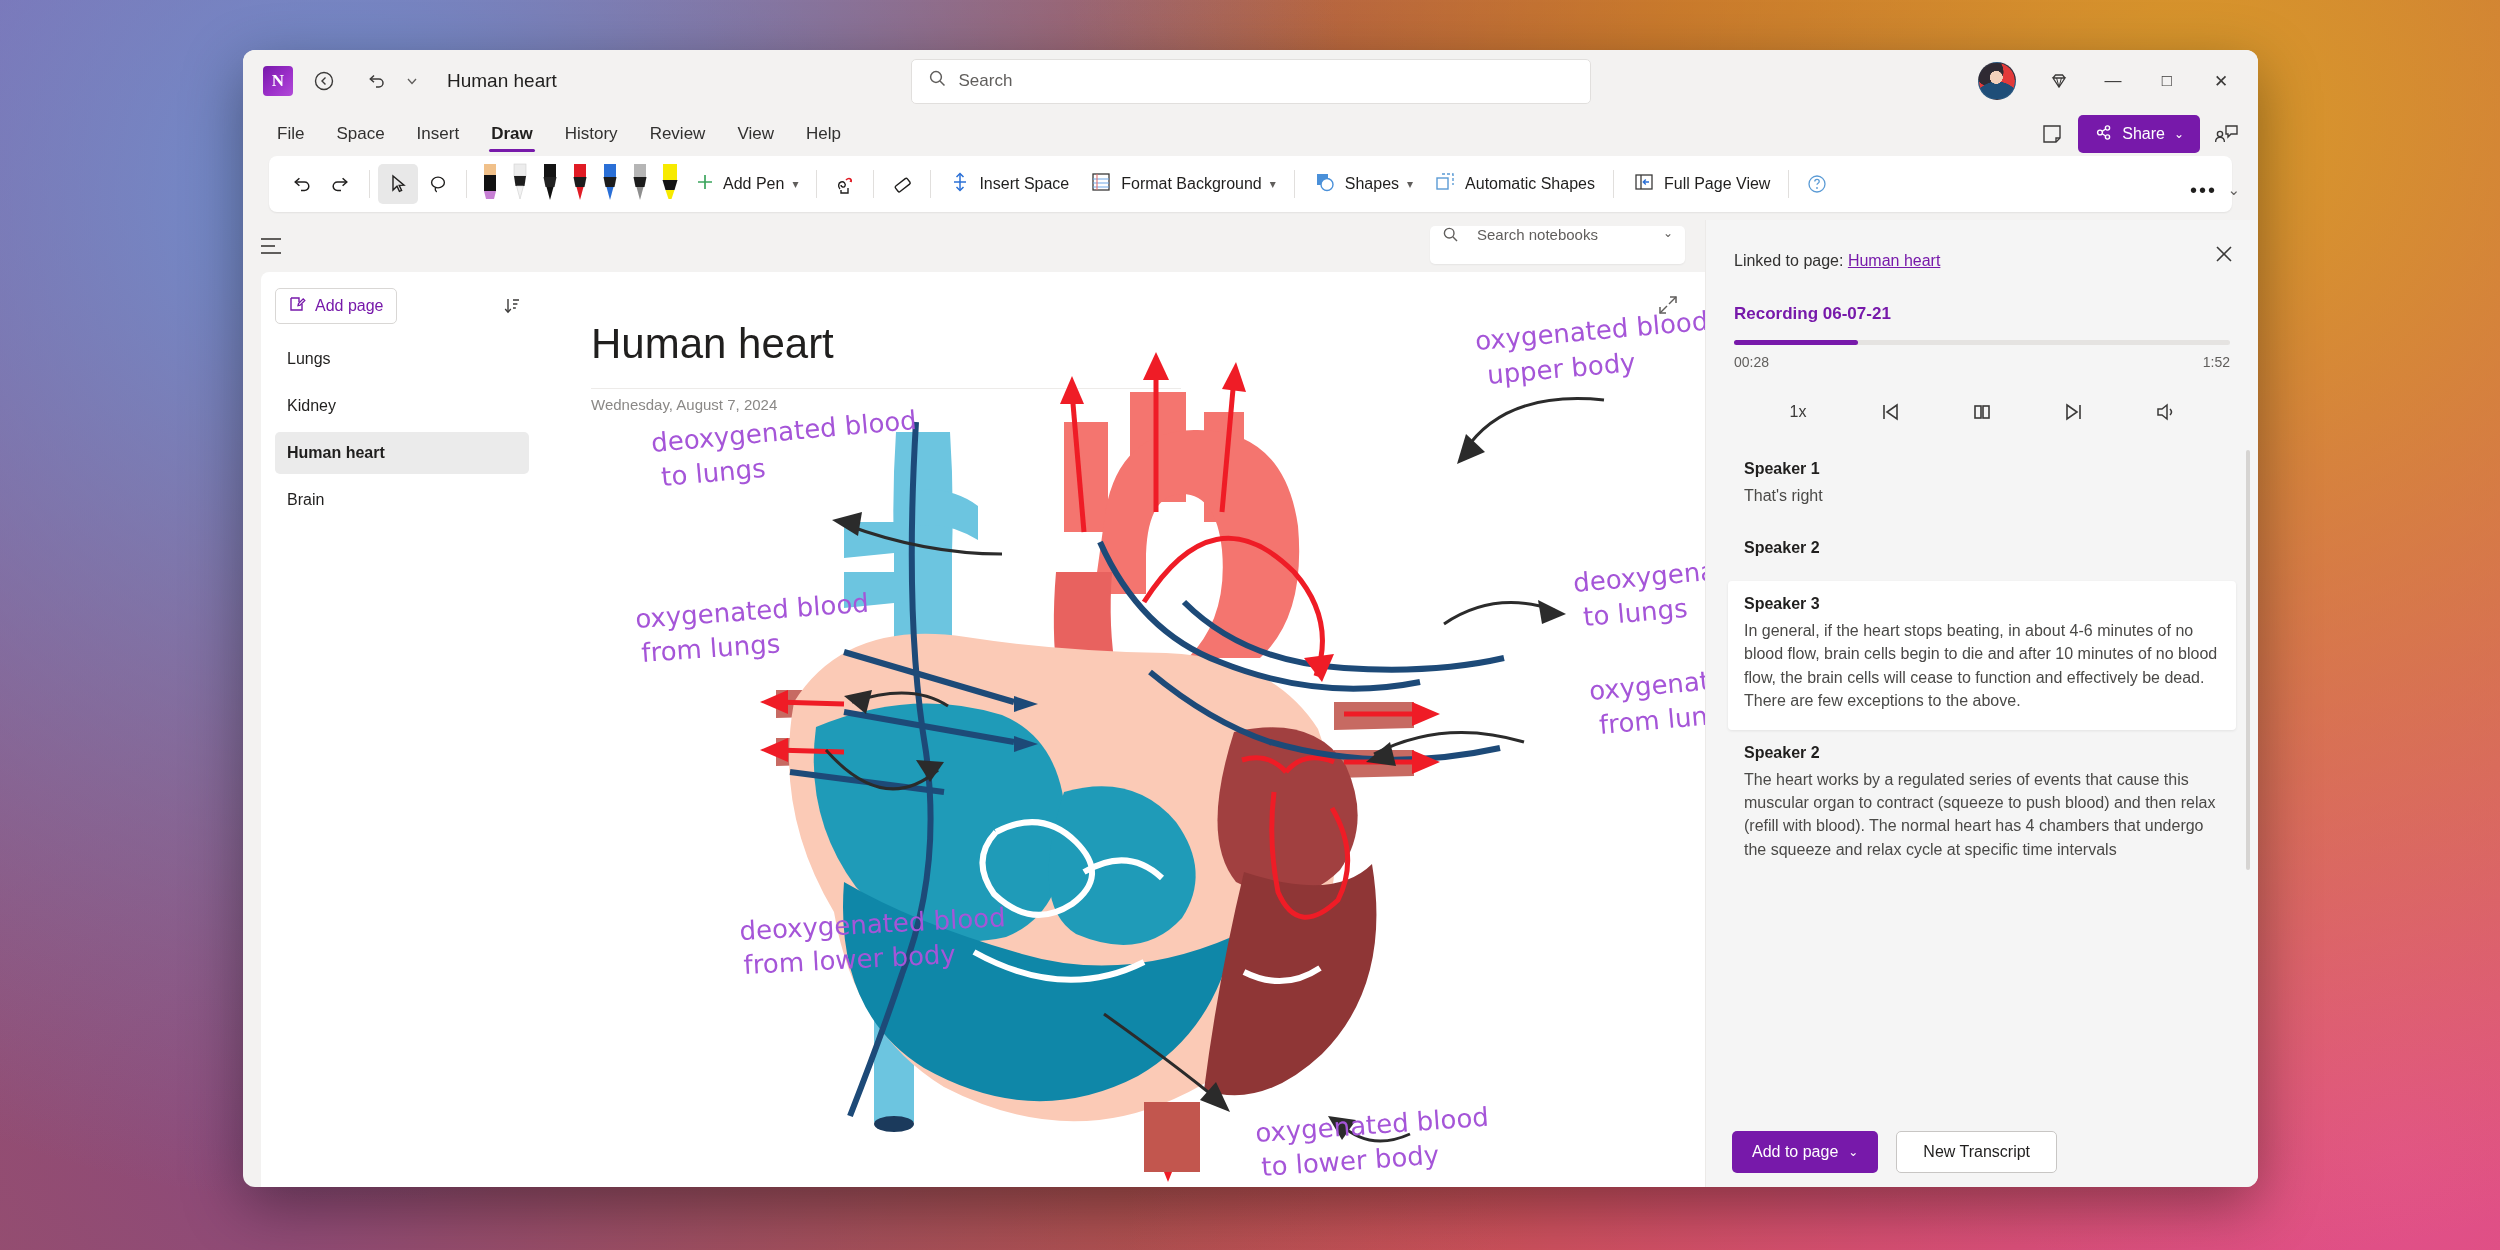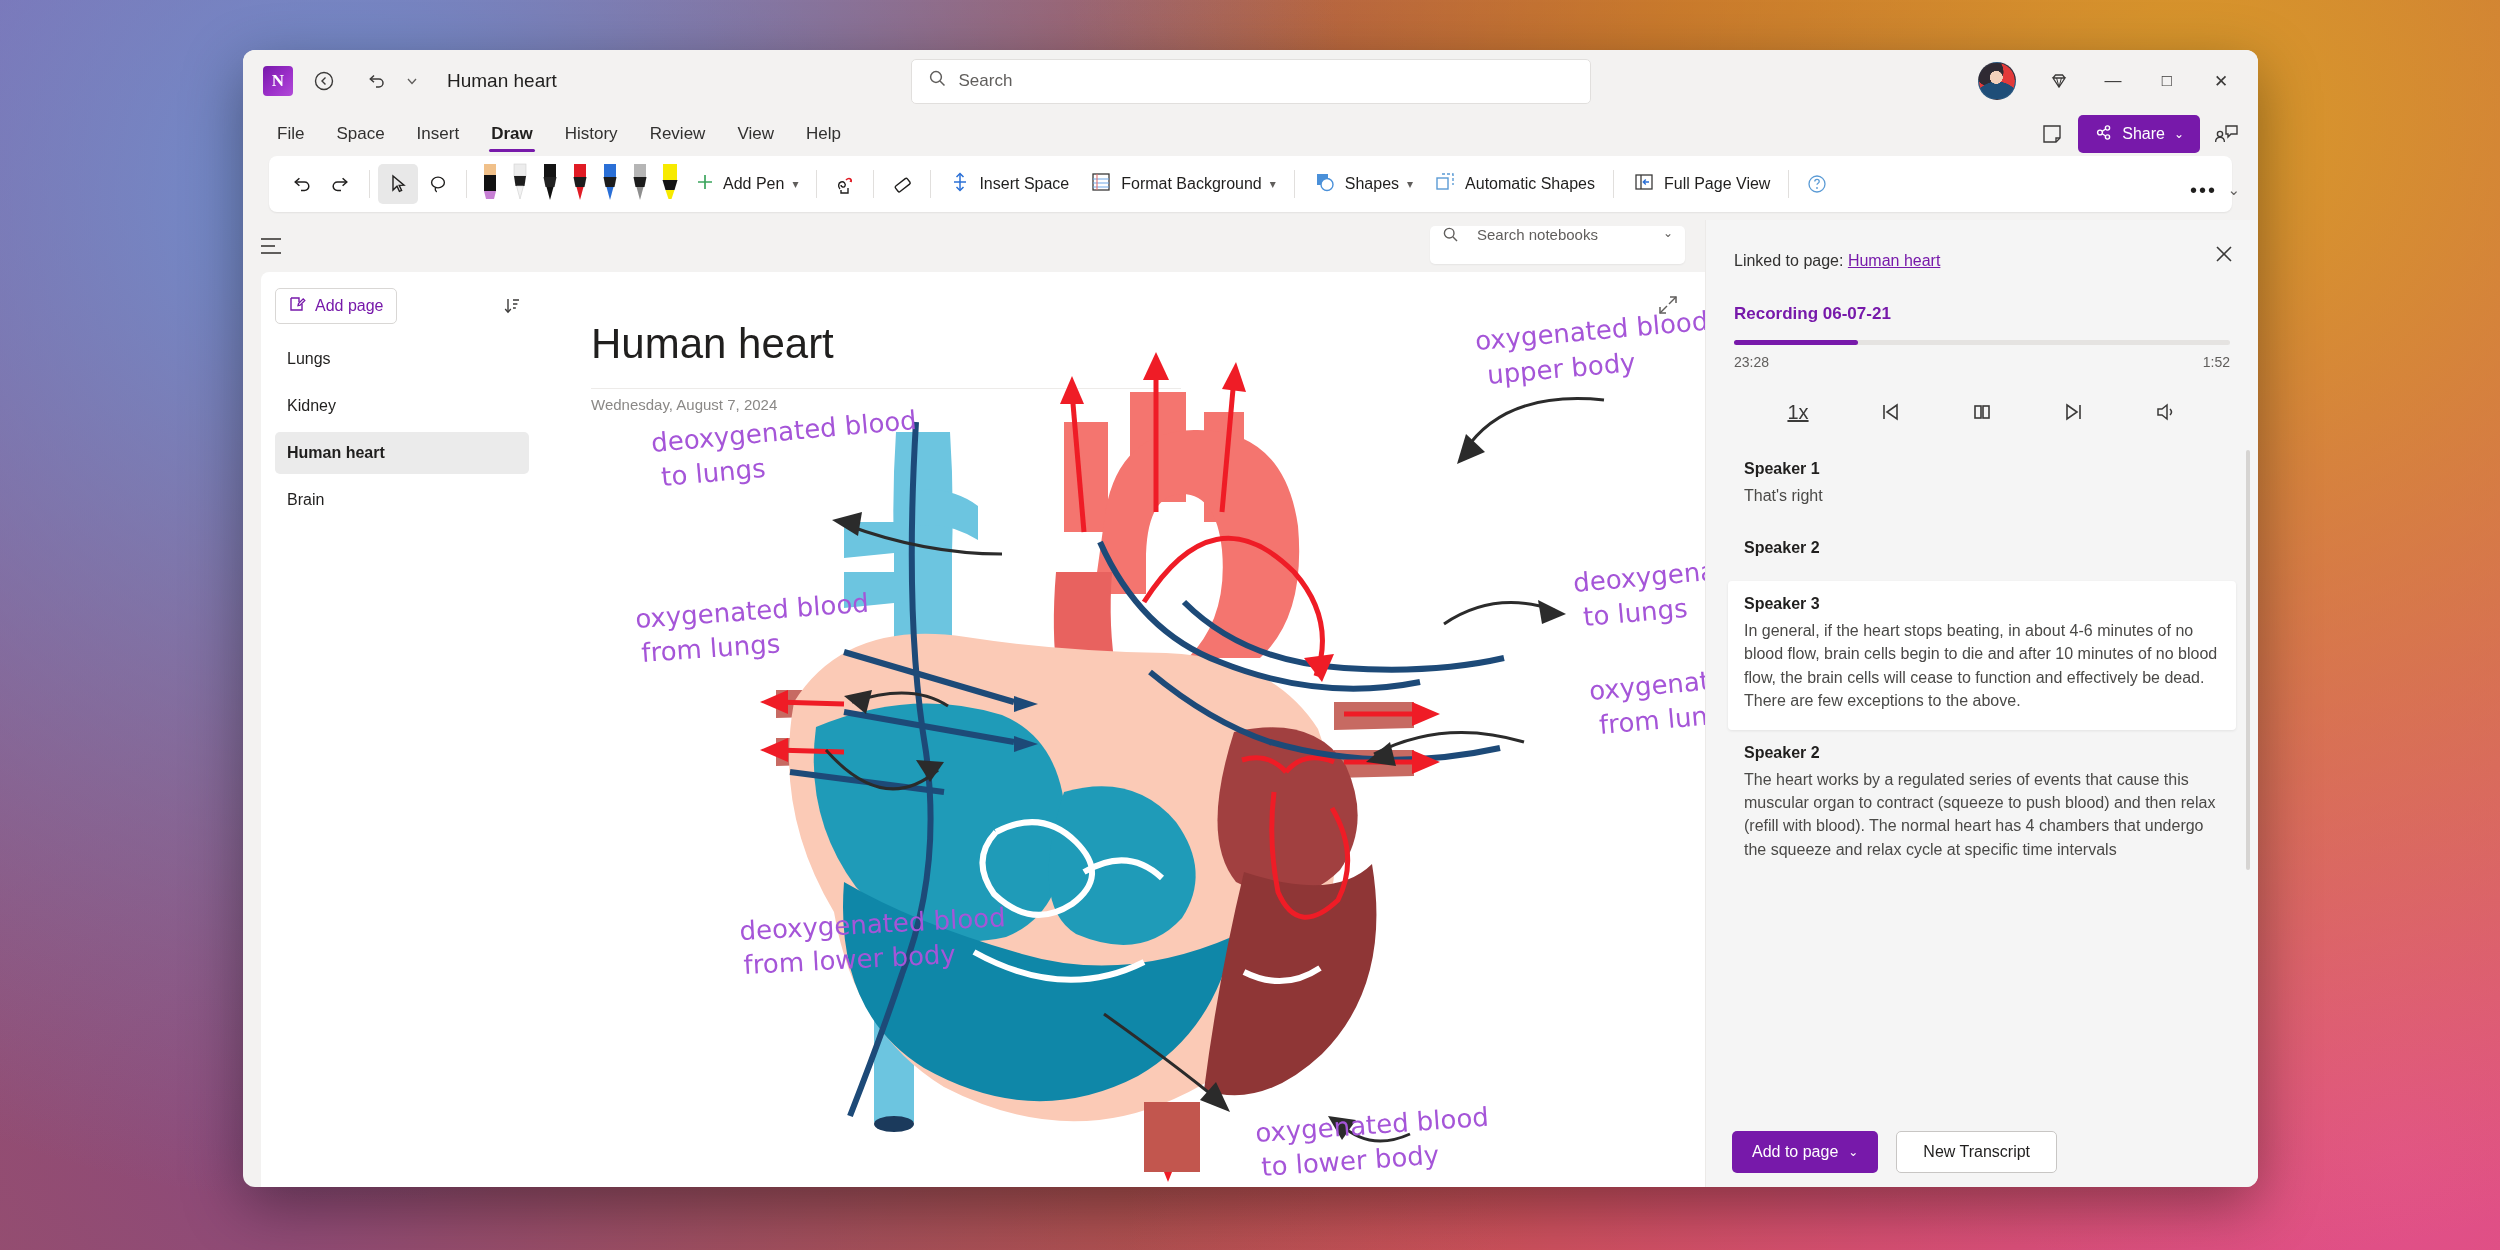--- a/index.html
+++ b/index.html
@@ -177,21 +177,21 @@
   .tr-head { padding: 20px 28px 0 28px; }
   .tr-title { font-size: 25px; color:#201f1e; font-weight: bold; }
   .tr-close { position:absolute; right: 24px; top: 24px; color:#3b3a39; font-size: 20px; }
   .tr-linked { margin-top: 12px; font-size: 16px; color:#323130; }
   .tr-linked a { color:#7719aa; text-decoration: underline; }
   .rec-name { margin-top: 34px; font-size: 17px; font-weight: bold; color:#7719aa; }
   .progress { margin-top: 16px; height: 5px; background:#e5e3e1; border-radius:3px; position:relative; }
   .progress > i { position:absolute; left:0; top:0; bottom:0; width: 22%; background:#7719aa; border-radius:3px; display:block; }
   .times { display:flex; justify-content:space-between; margin-top: 9px; font-size: 14px; color:#605e5c; }
   .controls { display:flex; align-items:center; justify-content:space-around; margin-top: 22px; padding: 0 18px; }
-  .ctl { width: 44px; height: 40px; display:flex; align-items:center; justify-content:center; color:#3b3a39; font-size: 20px; text-decoration: underline; }
+  .ctl { width: 44px; height: 40px; display:flex; align-items:center; justify-content:center; color:#3b3a39; font-size: 16px; }
 
   .tr-list { flex: 1; overflow: hidden; padding: 14px 22px 0 22px; position: relative; }
   .tr-item { padding: 14px 16px 18px 16px; border-radius: 4px; }
   .tr-item.hl { background:#fff; box-shadow: 0 1px 3px rgba(0,0,0,.08); }
   .spk { font-size: 16px; font-weight: bold; color:#201f1e; margin-bottom: 6px; }
   .utt { font-size: 16px; line-height: 1.45; color:#4a4947; }
   .tr-scroll { position:absolute; right: 8px; top: 18px; width: 4px; height: 420px; background:#d6d4d2; border-radius:2px; }
 
   .tr-foot { padding: 18px 26px 22px 26px; display:flex; gap: 18px; }
   .btn-primary {
@@ -685,21 +685,21 @@
         <div class="tr-linked">
           <span>Linked to page:</span>
           <a href="#">Human heart</a>
         </div>
 
         <div class="rec-name">Recording 06-07-21</div>
         <div class="progress">
             <i style="width: 25%;"></i>
           </div>
         <div class="times">
-          <span>23:28</span>
+          <span>00:28</span>
           <span>1:52</span>
         </div>
 
         <div class="controls">
           <div class="ctl">1x</div>
           <div class="ctl">
             <svg width="22" height="22" viewBox="0 0 22 22">
                 <path d="M5 4 V18" stroke="#3b3a39" stroke-width="1.6"></path>
                 <path d="M18 4 L8 11 L18 18 z" fill="none" stroke="#3b3a39" stroke-width="1.6"></path>
               </svg>

